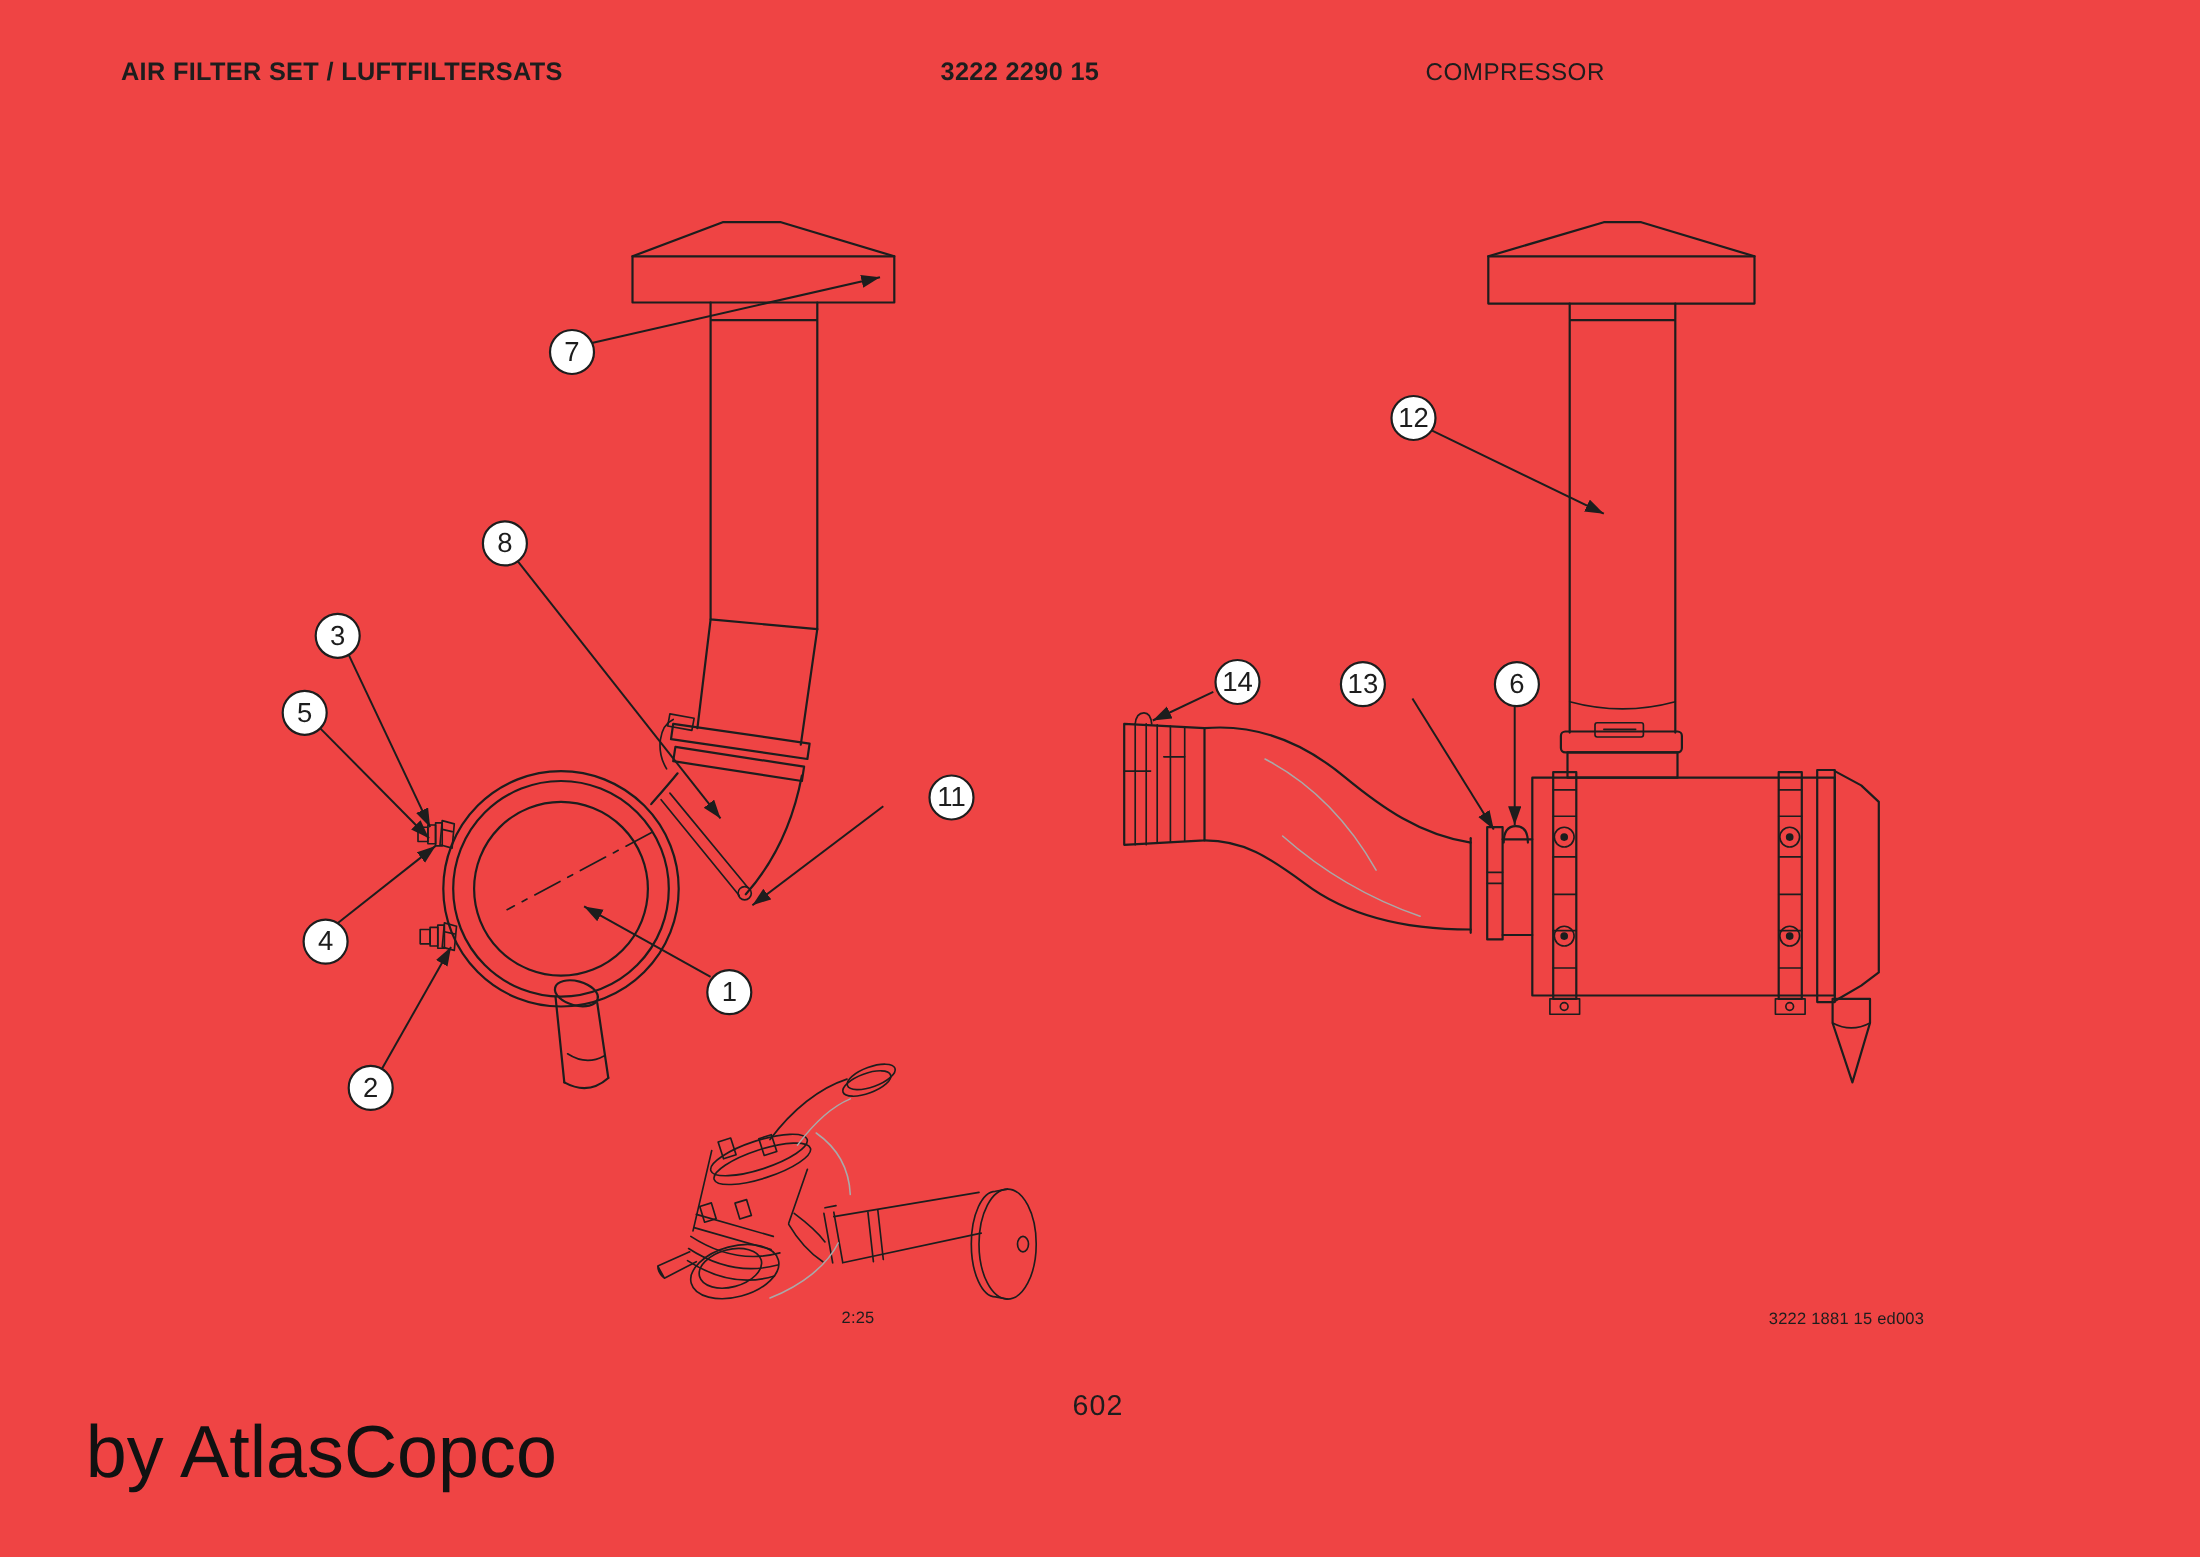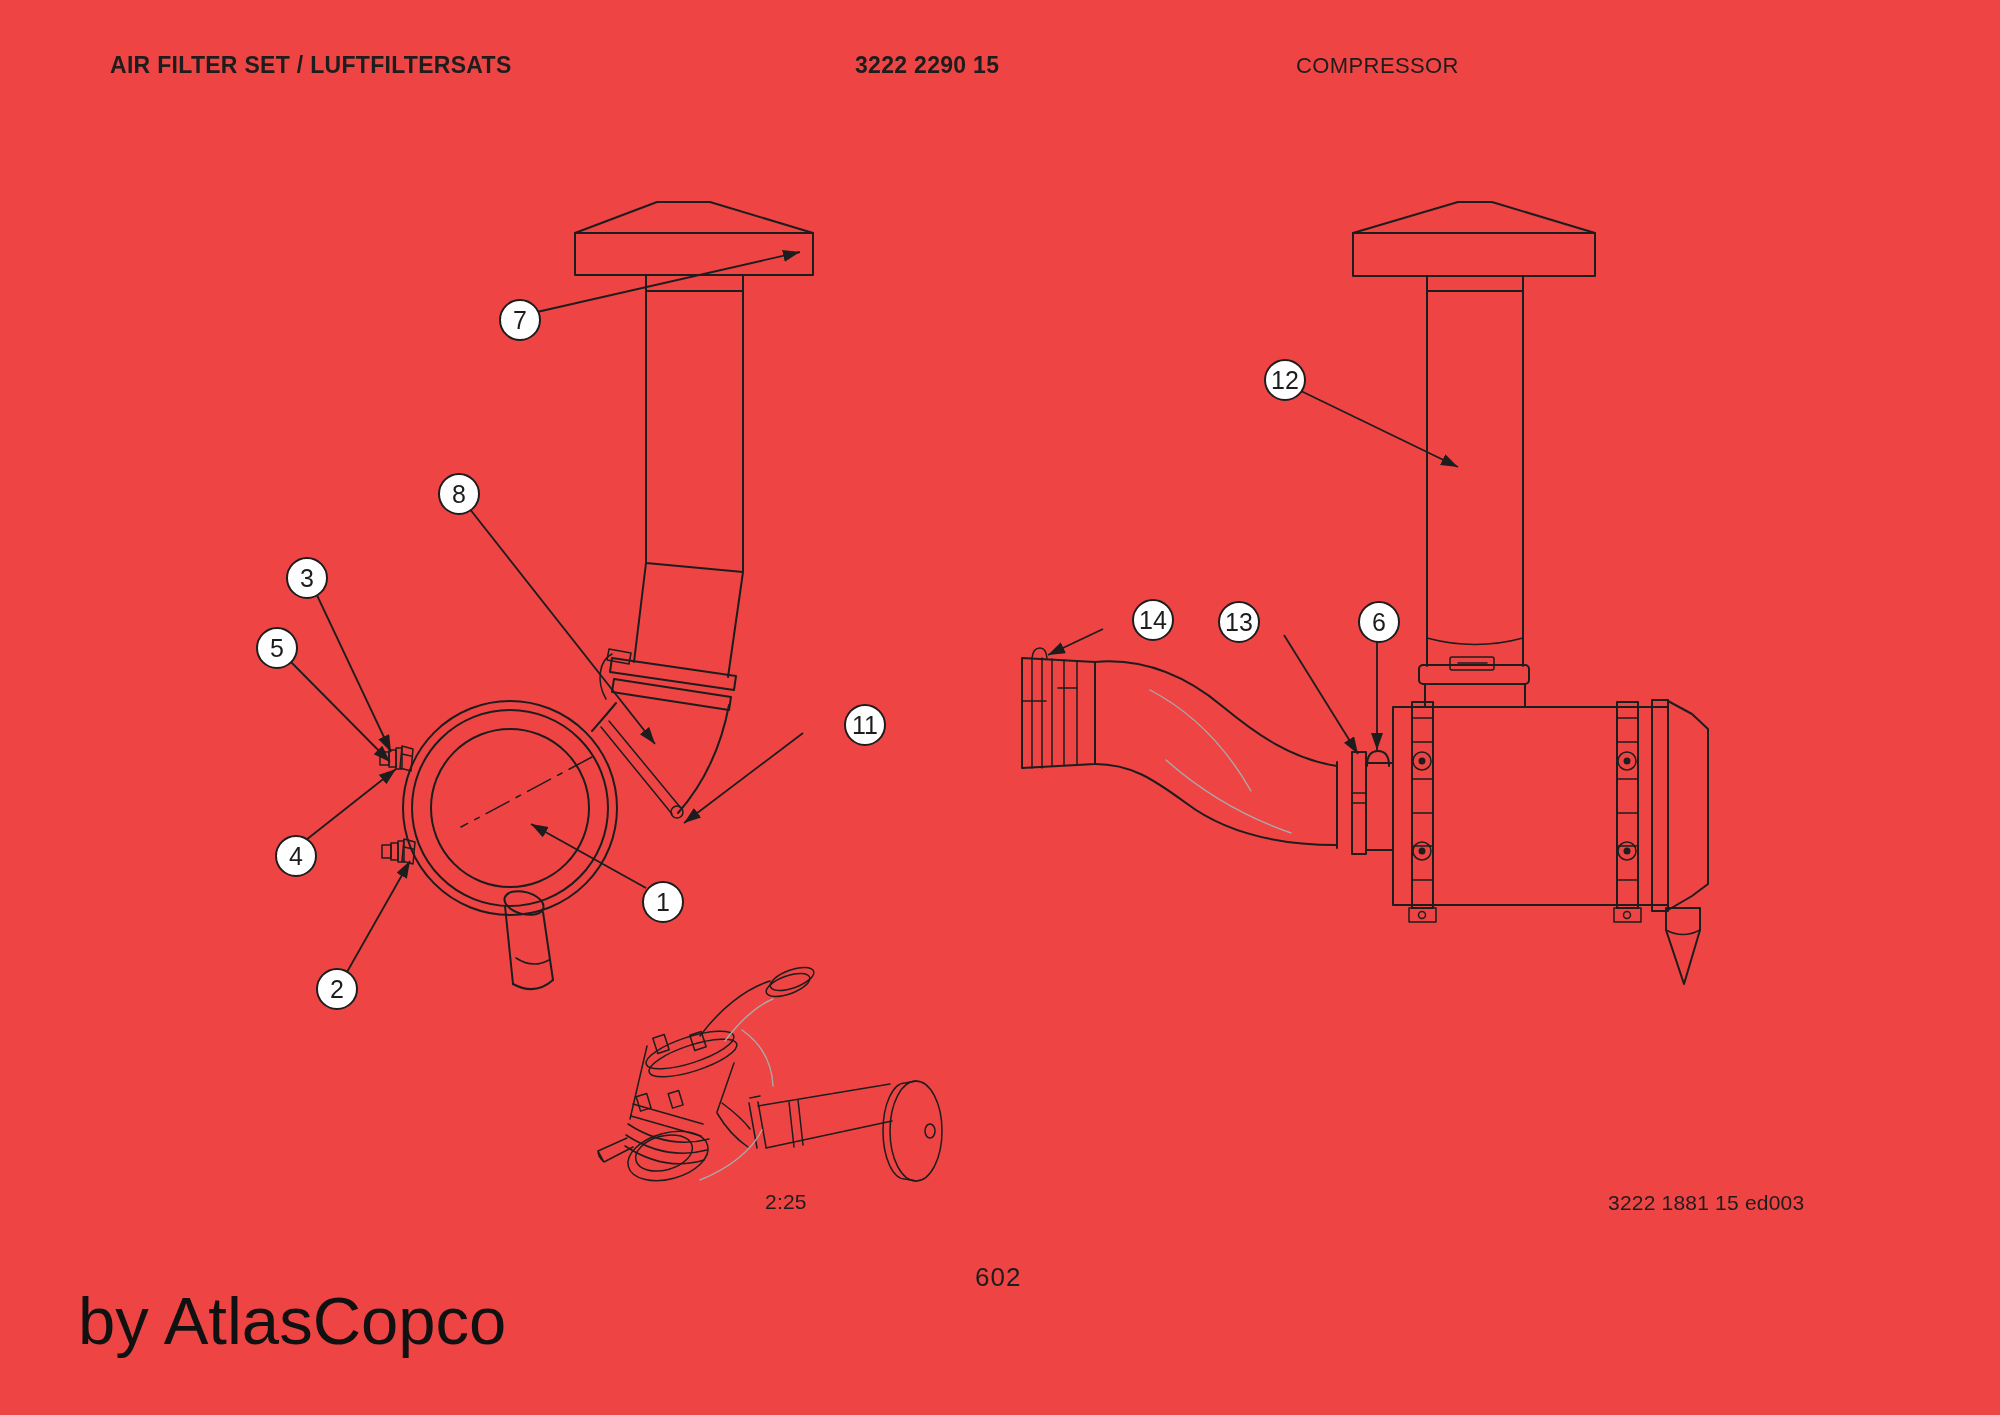--- a/index.html
+++ b/index.html
@@ -3,21 +3,21 @@
 <meta charset="utf-8">
 <style>
   html,body{margin:0;padding:0;background:#e8e8e8;}
   .page{
     position:relative;width:2000px;height:1415px;background:#ef4444;
     font-family:"Liberation Sans",sans-serif;color:#1d1d1d;overflow:hidden;
   }
   .abs{position:absolute;}
   .hdr{font-size:23px;font-weight:bold;letter-spacing:.3px;white-space:nowrap;}
   .hdr-light{font-size:22px;font-weight:normal;letter-spacing:.4px;white-space:nowrap;}
-  .small-note{font-size:21px;letter-spacing:.2px;white-space:nowrap;}
+  .small-note{font-size:15px;letter-spacing:.2px;white-space:nowrap;}
   .page-num{font-size:26px;letter-spacing:1px;margin-left:13px;}
   .watermark{font-size:67px;font-weight:400;letter-spacing:0;color:#111;white-space:nowrap;}
   .callout{
     position:absolute;width:38px;height:38px;border:2.5px solid #1d1d1d;border-radius:50%;
     background:#fff;display:flex;align-items:center;justify-content:center;
     font-size:25px;font-weight:400;line-height:1;z-index:5;
   }
   svg{position:absolute;left:0;top:0;}
   .ln{stroke:#1d1d1d;stroke-width:2;fill:none;stroke-linejoin:round;stroke-linecap:round;}
   .ln-thin{stroke:#1d1d1d;stroke-width:1.5;fill:none;stroke-linejoin:round;stroke-linecap:round;}
@@ -205,21 +205,21 @@
 
   <div class="callout" style="left:499px;top:299px;">7</div>
   <div class="callout" style="left:438px;top:473px;">8</div>
   <div class="callout" style="left:286px;top:557px;">3</div>
   <div class="callout" style="left:256px;top:627px;">5</div>
   <div class="callout" style="left:275px;top:835px;">4</div>
   <div class="callout" style="left:316px;top:968px;">2</div>
   <div class="callout" style="left:642px;top:881px;">1</div>
   <div class="callout" style="left:844px;top:704px;">11</div>
   <div class="callout" style="left:1264px;top:359px;">12</div>
-  <div class="callout" style="left:1104px;top:599px;margin-left:28px;">14</div>
+  <div class="callout" style="left:1104px;top:599px;">14</div>
   <div class="callout" style="left:1218px;top:601px;">13</div>
   <div class="callout" style="left:1358px;top:601px;">6</div>
 
   <div class="abs small-note" style="left:765px;top:1190px;">2:25</div>
   <div class="abs small-note" style="left:1608px;top:1191px;">3222 1881 15 ed003</div>
   <div class="abs page-num" style="left:962px;top:1262px;">602</div>
   <div class="abs watermark" style="left:78px;top:1282px;">by AtlasCopco</div>
 
 </div>
 

